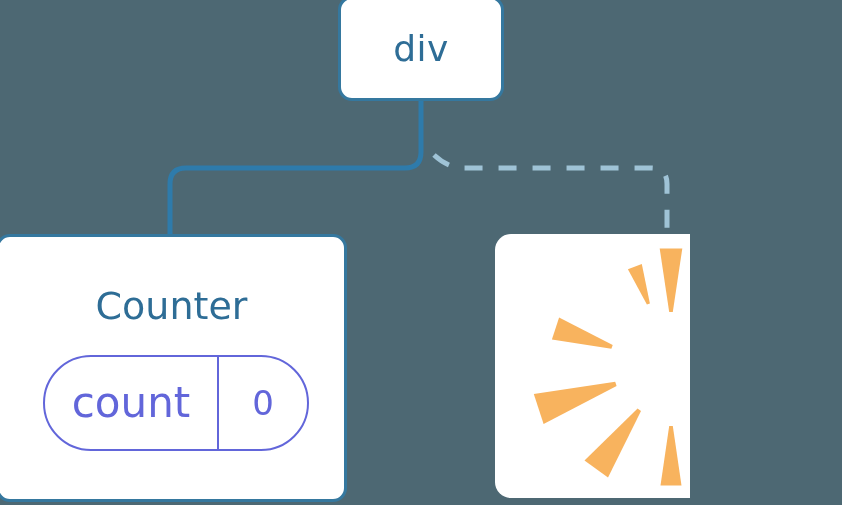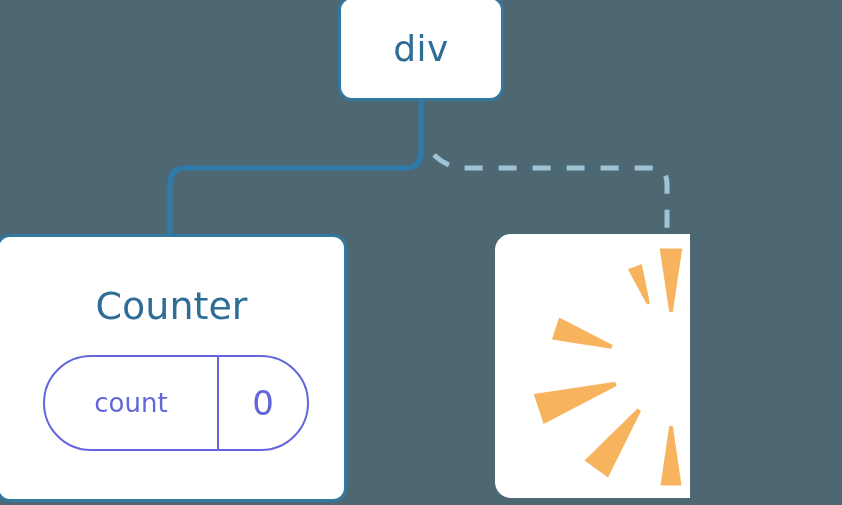--- a/index.html
+++ b/index.html
@@ -76,21 +76,21 @@
     align-items: stretch;
     background: #ffffff;
   }
   .pill-key {
     flex: 0 0 172px;
     display: flex;
     align-items: center;
     justify-content: center;
     border-right: 2.5px solid #6266da;
     color: #6266da;
-    font-size: 26px;
+    font-size: 42px;
     line-height: 1;
   }
   .pill-val {
     flex: 1 1 auto;
     display: flex;
     align-items: center;
     justify-content: center;
     color: #6266da;
     font-size: 34px;
     line-height: 1;

